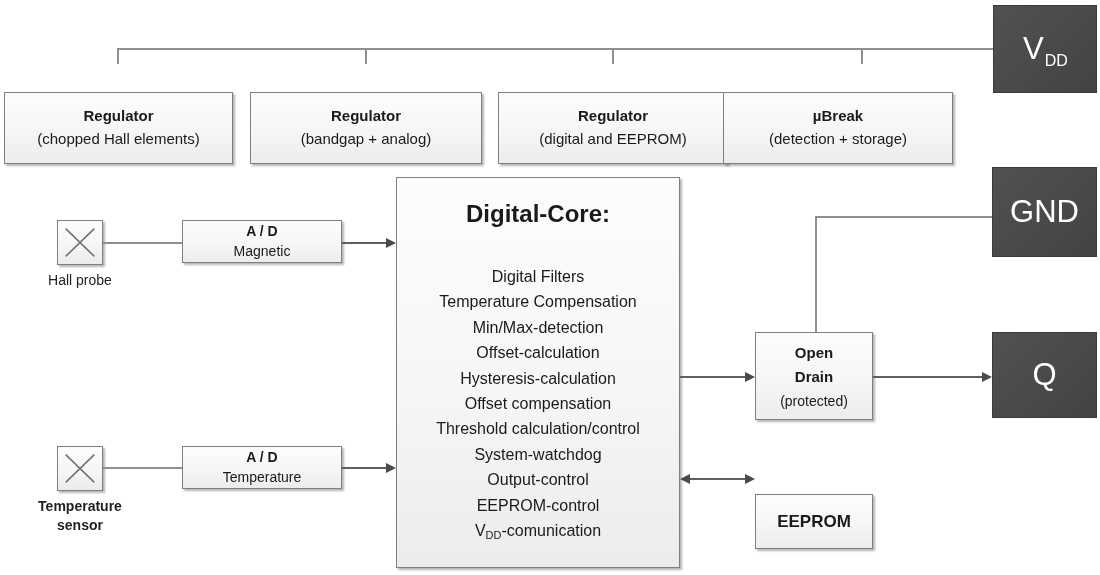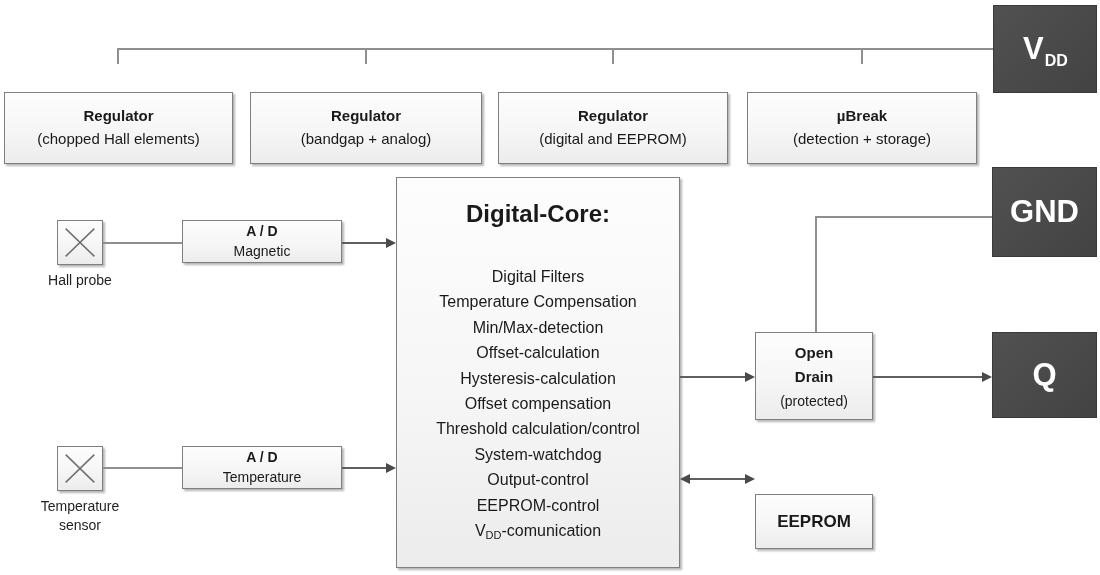--- a/index.html
+++ b/index.html
@@ -17,21 +17,20 @@
   }
   .supply-box{width:230px;height:72px;top:64px;padding-top:11px;line-height:23px;font-size:15px;margin-top:28px;}
   .supply-box .t{font-weight:bold;}
   
   .pin{
     position:absolute;box-sizing:border-box;
     background:linear-gradient(135deg,#515151 0%,#434343 100%);
     border:1px solid #3a3a3a;
     color:#ffffff;display:flex;align-items:center;justify-content:center;
     font-size:31px;
-    font-weight:bold;
   }
   .pin sub{font-size:16px;vertical-align:baseline;position:relative;top:7px;left:1px;}
   
   .ln{position:absolute;background:#8f8f8f;}
   .ln-dark{position:absolute;background:#5f5f5f;}
   .arr-r{position:absolute;width:0;height:0;border-top:5px solid transparent;border-bottom:5px solid transparent;border-left:10px solid #4a4a4a;}
   .arr-l{position:absolute;width:0;height:0;border-top:5px solid transparent;border-bottom:5px solid transparent;border-right:10px solid #4a4a4a;}
   
   .sensor{width:46px;height:45px;padding:0;}
   .sensor svg{display:block;width:100%;height:100%;}
@@ -65,21 +64,21 @@
     <div>(chopped Hall elements)</div>
   </div>
   <div class="block supply-box" style="left:250px;width:232px;">
     <div class="t">Regulator</div>
     <div>(bandgap + analog)</div>
   </div>
   <div class="block supply-box" style="left:498px;width:230px;">
     <div class="t">Regulator</div>
     <div>(digital and EEPROM)</div>
   </div>
-  <div class="block supply-box" style="left:747px;width:230px;">
+  <div class="block supply-box" style="left:723px;width:230px;">
     <div class="t">µBreak</div>
     <div>(detection + storage)</div>
   </div>
 
   <div class="pin" style="left:993px;top:5px;width:104px;height:88px;">
     <span><span>V</span><sub>DD</sub></span>
   </div>
   <div class="pin" style="left:992px;top:167px;width:105px;height:90px;">
     <span>GND</span>
   </div>
@@ -102,21 +101,21 @@
   </div>
   <div class="ln-dark" style="left:342px;top:242px;width:46px;height:2px;"></div>
   <div class="arr-r" style="left:386px;top:238px;"></div>
 
   <div class="block sensor" style="left:57px;top:446px;">
     <svg viewBox="0 0 46 45">
       <line x1="8" y1="8" x2="38" y2="37" stroke="#707070" stroke-width="1.6"></line>
       <line x1="38" y1="8" x2="8" y2="37" stroke="#707070" stroke-width="1.6"></line>
     </svg>
   </div>
-  <div class="sensor-label" style="left:25px;top:497px;width:110px;">Temperature sensor</div>
+  <div class="sensor-label" style="left:25px;top:497px;width:110px;font-weight:bold;">Temperature sensor</div>
   <div class="ln" style="left:103px;top:467px;width:79px;height:2px;"></div>
 
   <div class="block adc" style="left:182px;top:446px;">
     <div class="t">A / D</div>
     <div>Temperature</div>
   </div>
   <div class="ln-dark" style="left:342px;top:467px;width:46px;height:2px;"></div>
   <div class="arr-r" style="left:386px;top:463px;"></div>
 
   <div class="block" id="digital-core">

